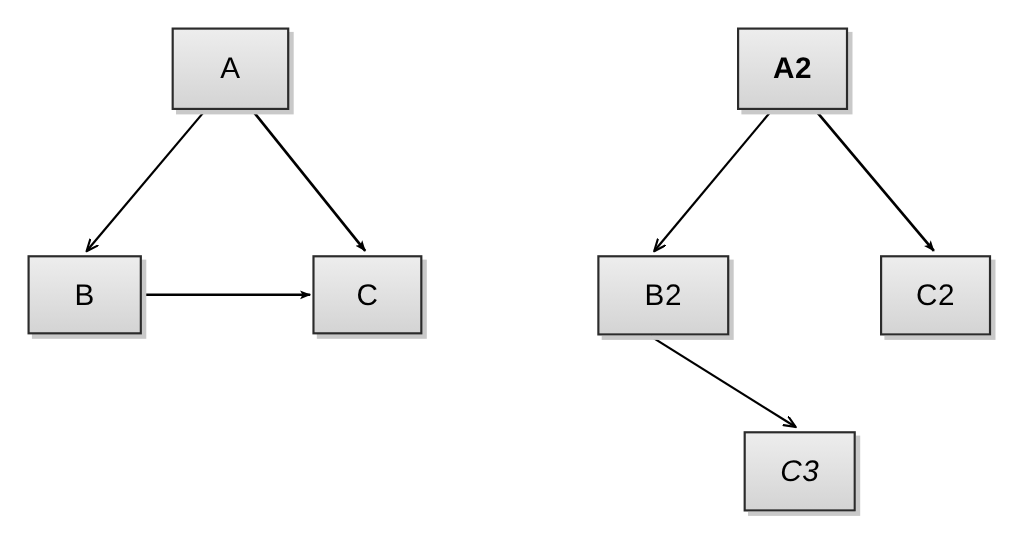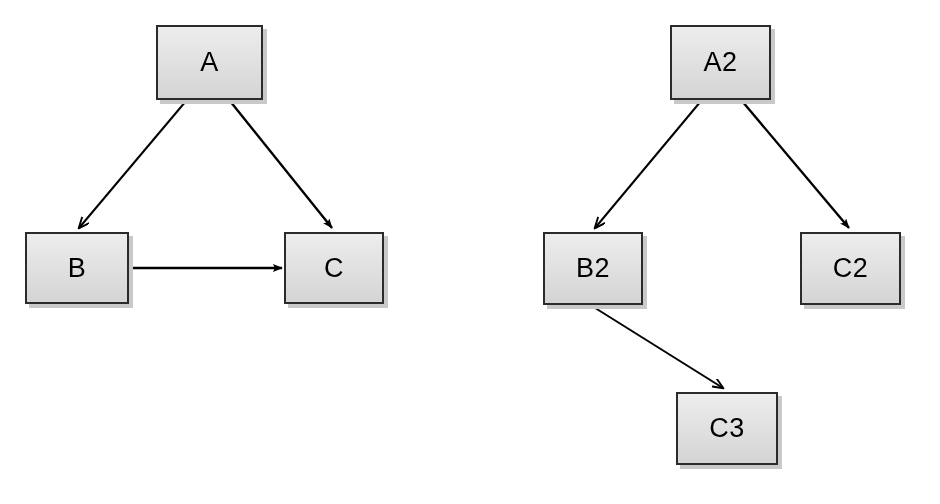--- a/index.html
+++ b/index.html
@@ -82,27 +82,27 @@
         <span class="node-label">A</span>
       </div>
       <div class="node" style="left: 25px; top: 232px; width: 104px; height: 72px;">
         <span class="node-label">B</span>
       </div>
       <div class="node" style="left: 284px; top: 232px; width: 100px; height: 72px;">
         <span class="node-label">C</span>
       </div>
     </div>
   <div id="nodes-right">
-      <div class="node" style="left: 670px; top: 25px; width: 101px; height: 75px;">
+      <div class="node" style="left: 670px; top: 25px; width: 101px; height: 75px; font-weight: bold;">
         <span class="node-label">A2</span>
       </div>
-      <div class="node" style="left: 543px; top: 232px; width: 100px; height: 73px;">
+      <div class="node" style="left: 543px; top: 232px; width: 120px; height: 73px;">
         <span class="node-label">B2</span>
       </div>
       <div class="node" style="left: 800px; top: 232px; width: 101px; height: 73px; justify-content: center;">
         <span class="node-label">C2</span>
       </div>
-      <div class="node" style="left: 676px; top: 392px; width: 102px; height: 73px;">
+      <div class="node" style="left: 676px; top: 392px; width: 102px; height: 73px; font-style: italic;">
         <span class="node-label">C3</span>
       </div>
     </div>
 
 </div>
 
 </body></html>

